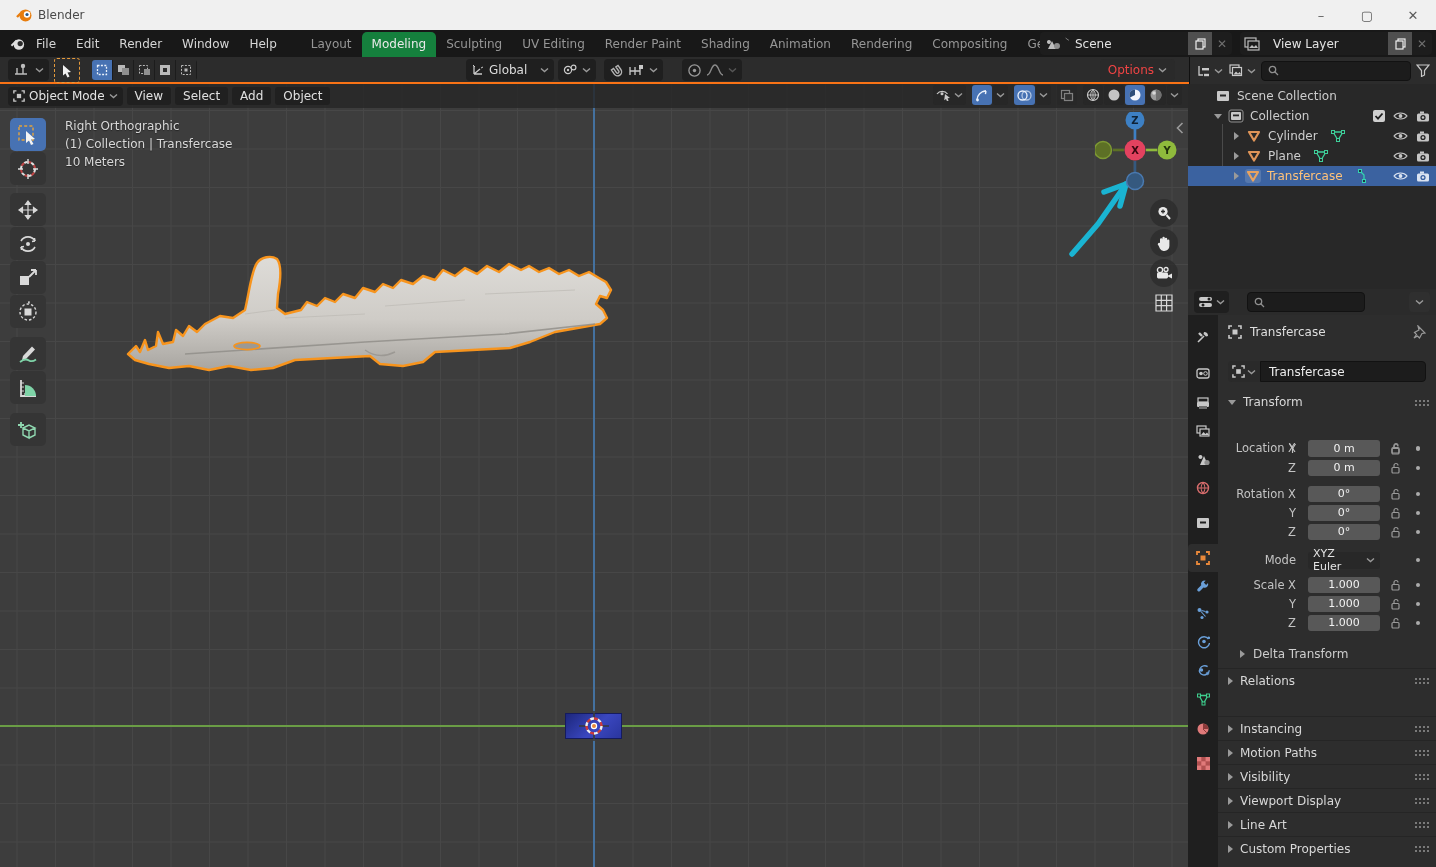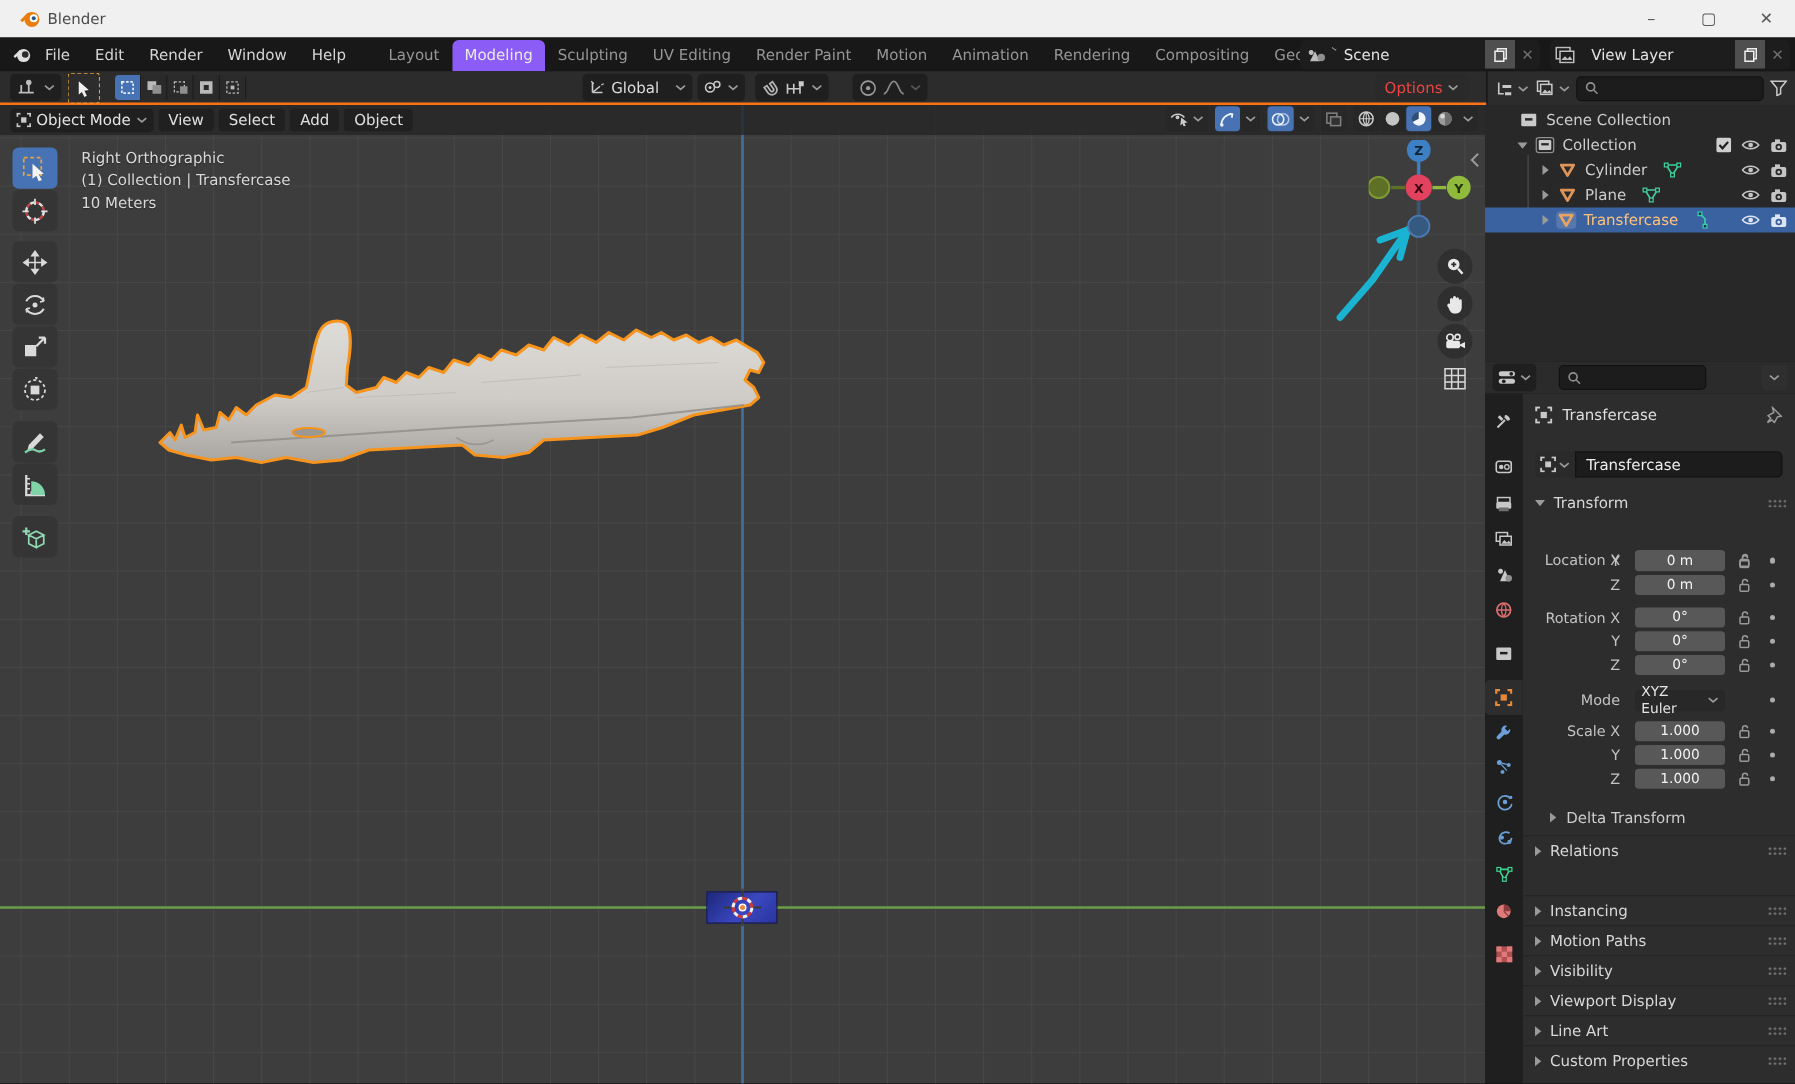--- a/index.html
+++ b/index.html
@@ -10,21 +10,21 @@
   
   .titlebar{position:absolute;left:0;top:0;width:1436px;height:30px;background:#f0f0f0;display:flex;align-items:center;color:#3f3f3f;}
   .titlebar .title{margin-left:8px;font-size:12px;color:#4a4a4a;}
   .wbtns{position:absolute;right:0;top:0;height:30px;display:flex;}
   .wbtn{width:46px;height:30px;display:flex;align-items:center;justify-content:center;color:#5a5a5a;font-size:13px;}
   
   .topbar{position:absolute;left:0;top:30px;width:1436px;height:27px;background:#181818;display:flex;align-items:center;}
   .menu-item{padding:0 10px;color:#d6d6d6;}
   .tabs{display:flex;height:27px;align-items:flex-end;margin-left:14px;}
   .wtab{padding:5px 10px 6px;color:#969696;border-radius:5px 5px 0 0;white-space:nowrap;}
-  .wtab.active{background:#8b5cf6;color:#e9e9e9;}
+  .wtab.active{background:#15803d;color:#e9e9e9;}
   .wtab.clip{max-width:52px;overflow:hidden;}
   .idblock{position:absolute;top:32px;height:23px;background:#1d1d1d;border-radius:4px;display:flex;align-items:center;overflow:hidden;}
   .idblock .txt{color:#e3e3e3;padding:0 6px;flex:1;}
   .idblock .mini-btn{width:24px;height:23px;background:#4f4f4f;display:flex;align-items:center;justify-content:center;}
   .idblock .x{width:20px;display:flex;align-items:center;justify-content:center;color:#6f6f6f;}
   
   .toolrow{position:absolute;left:0;top:57px;width:1189px;height:27px;background:#2c2c2c;border-bottom:2px solid #f97316;}
   .pill{background:#1f1f1f;border-radius:4px;display:flex;align-items:center;height:22px;padding:0 5px;gap:4px;}
   .seg{display:flex;height:20px;border-radius:3px;overflow:hidden;}
   .seg .sbtn{width:21px;height:20px;background:#2a2a2a;display:flex;align-items:center;justify-content:center;border-right:1px solid #1c1c1c;}
@@ -101,21 +101,21 @@
     <span class="menu-item">Edit</span>
     <span class="menu-item">Render</span>
     <span class="menu-item">Window</span>
     <span class="menu-item">Help</span>
     <div class="tabs">
       <span class="wtab">Layout</span>
       <span class="wtab active">Modeling</span>
       <span class="wtab">Sculpting</span>
       <span class="wtab">UV Editing</span>
       <span class="wtab">Render Paint</span>
-      <span class="wtab">Motion</span>
+      <span class="wtab">Shading</span>
       <span class="wtab">Animation</span>
       <span class="wtab">Rendering</span>
       <span class="wtab">Compositing</span>
       <span class="wtab">Geometry Nodes</span>
       <span class="wtab clip">Scripting</span>
     </div>
   </div>
   <div class="idblock" style="left:1040px;width:192px">
     <svg width="26" height="14" viewBox="0 0 26 14" style="margin-left:3px">
       <path d="M5 12 L9 4 L13 12 Z" fill="#bdbdbd"></path>

